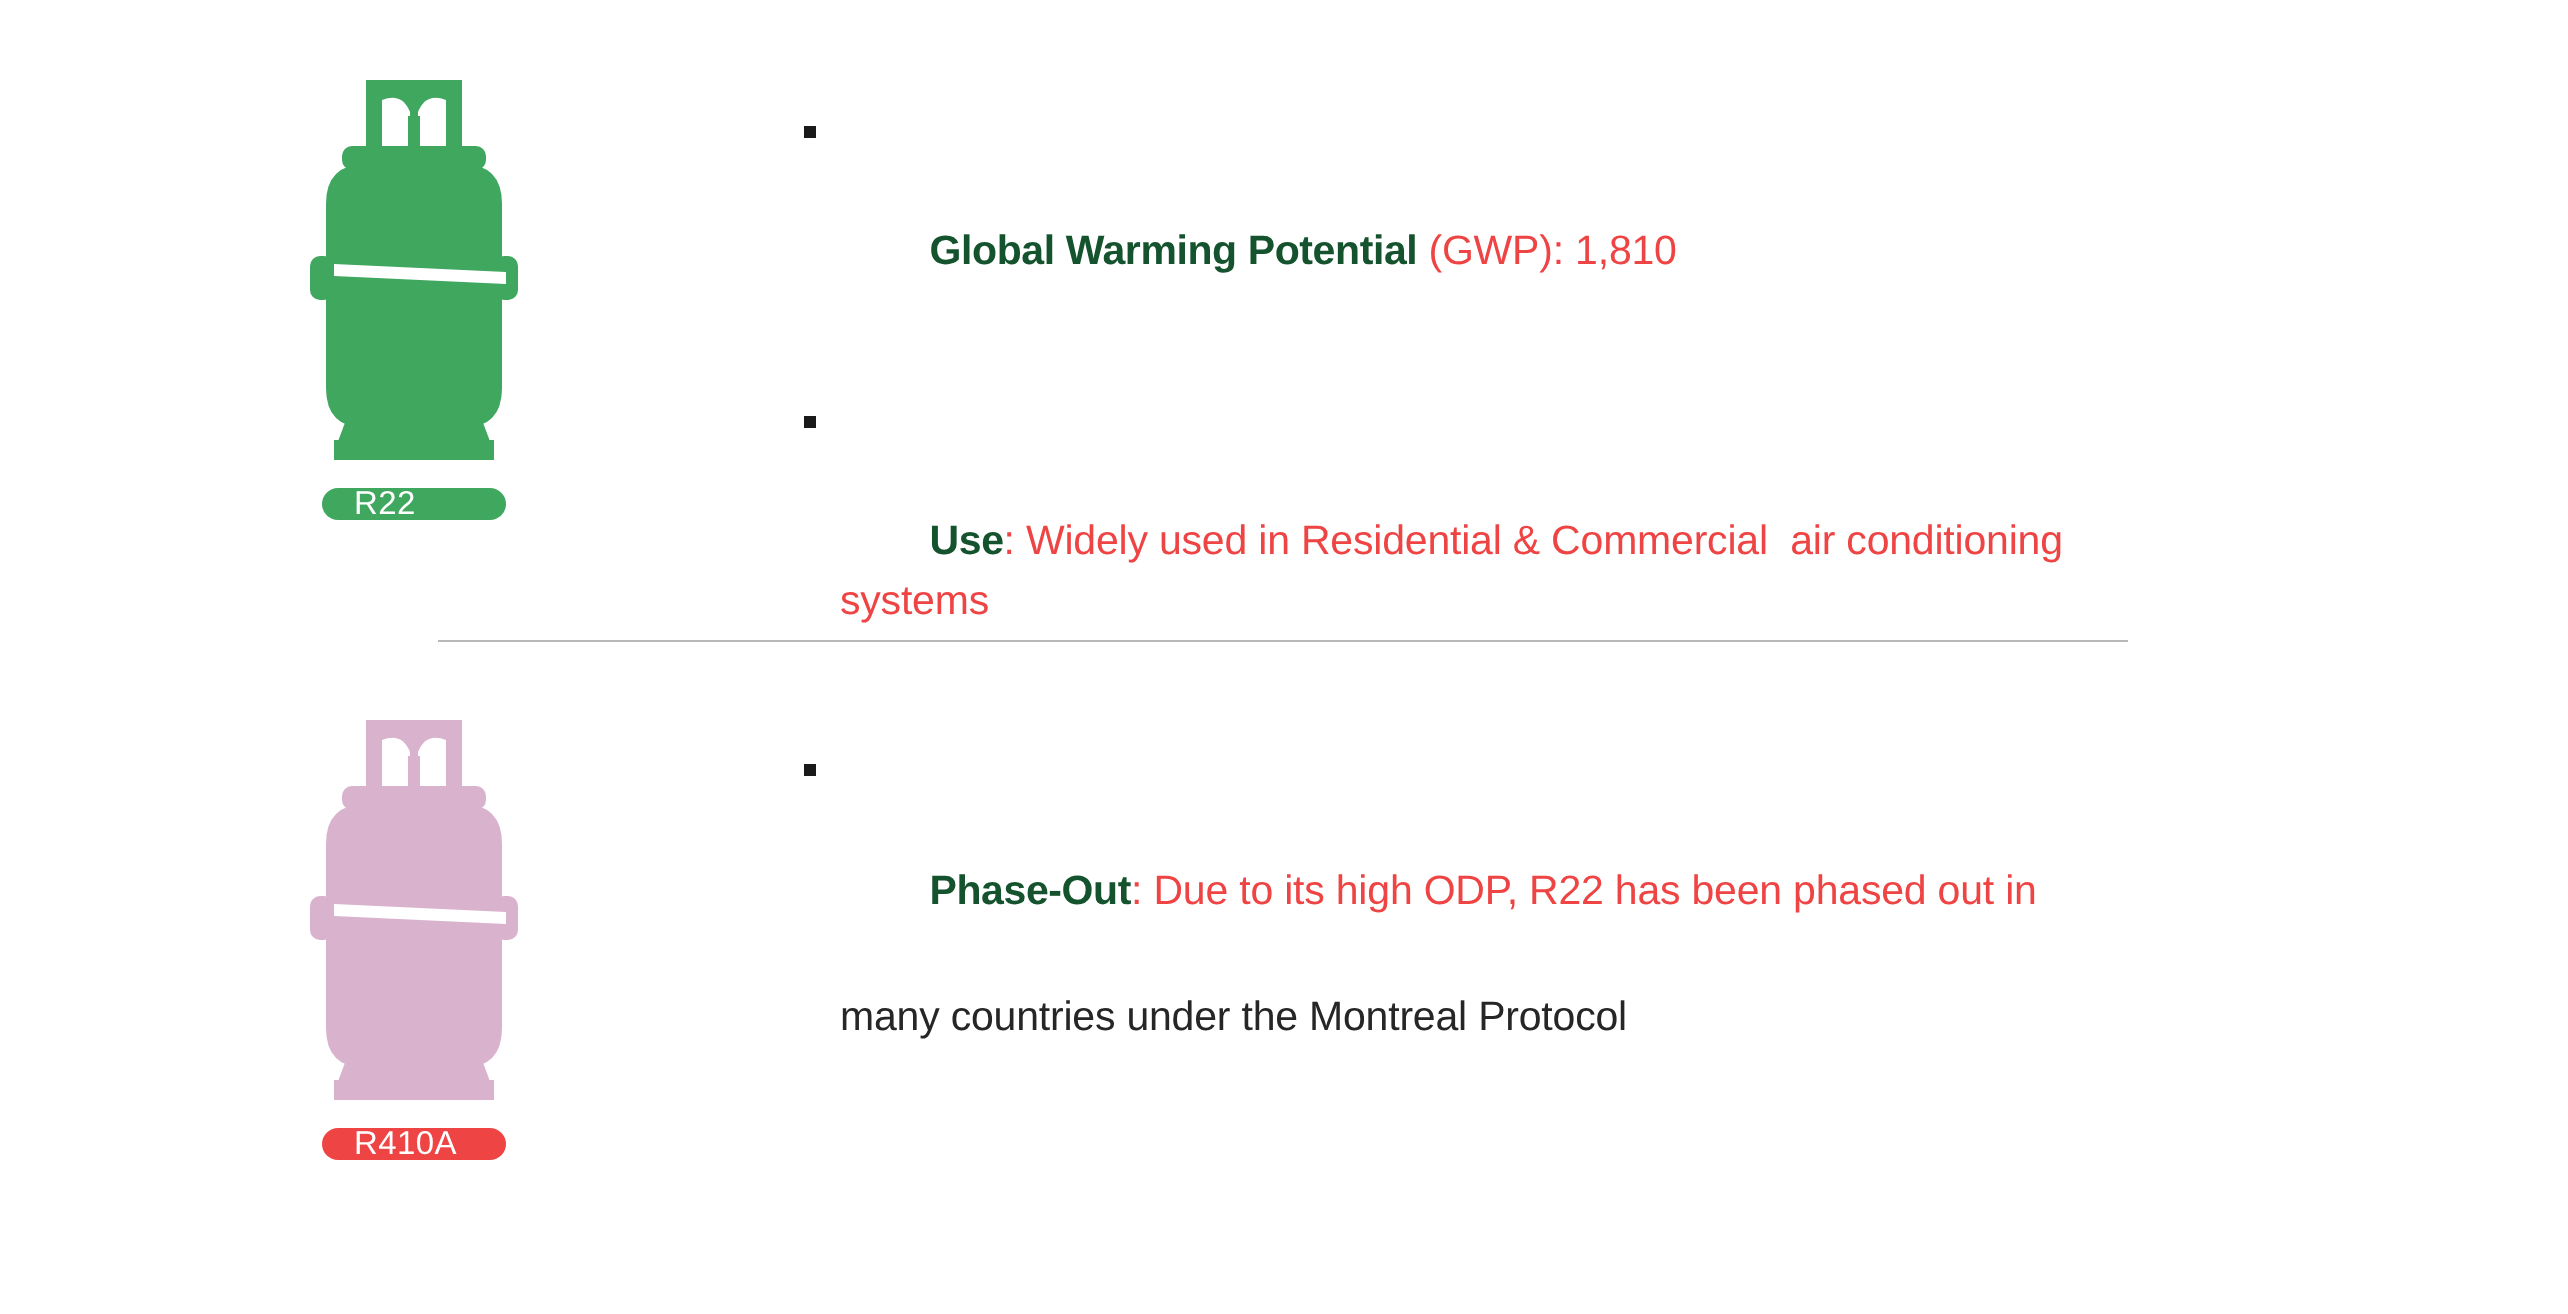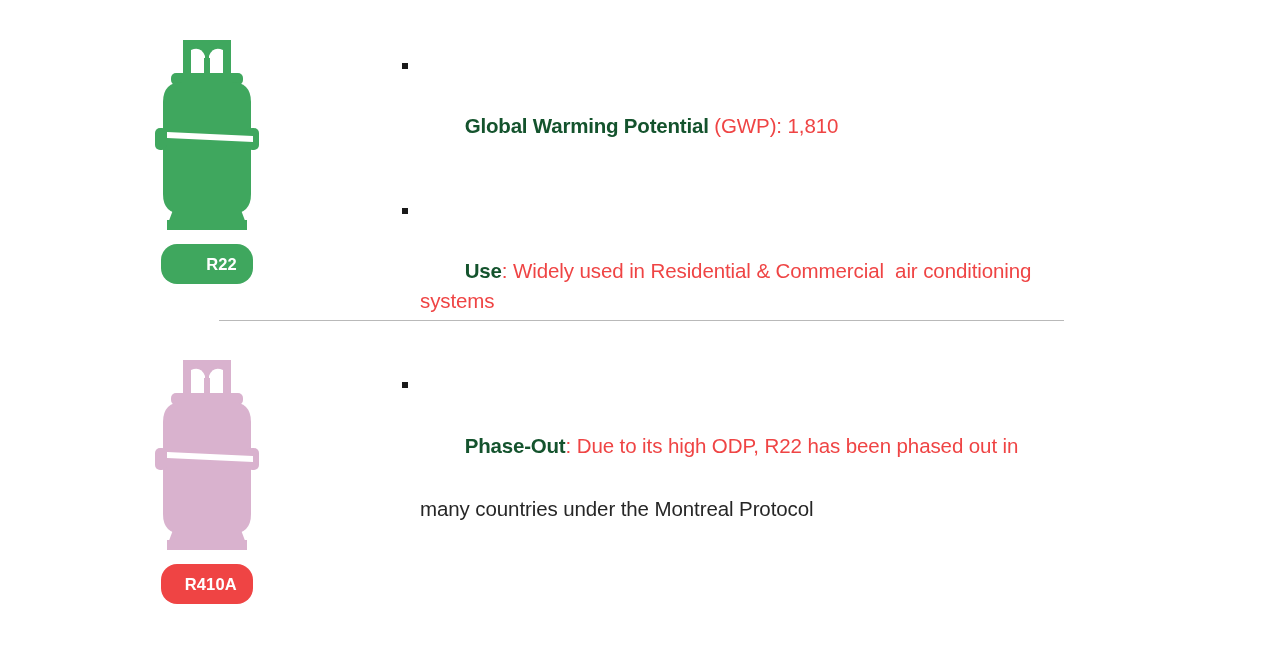--- a/index.html
+++ b/index.html
@@ -50,28 +50,28 @@
     width: 132px;
     height: 192px;
     position: relative;
   }
 
   .cyl-wrap svg { display: block; width: 132px; height: 192px; }
 
   .pill {
     margin-top: 12px;
     min-width: 92px;
-    height: 40px;
+    height: 16px;
     border-radius: 16px;
     display: flex;
     align-items: center;
-    justify-content: flex-end;
+    justify-content: flex-start;
     color: #ffffff;
     font-size: 16.5px;
-    font-weight: 700;
+    font-weight: 400;
     letter-spacing: 0.2px;
     padding: 0 16px;
     line-height: 1;
   }
 
   
   .facts-col {
     flex: 1;
     padding-top: 12px;
     padding-right: 200px;

